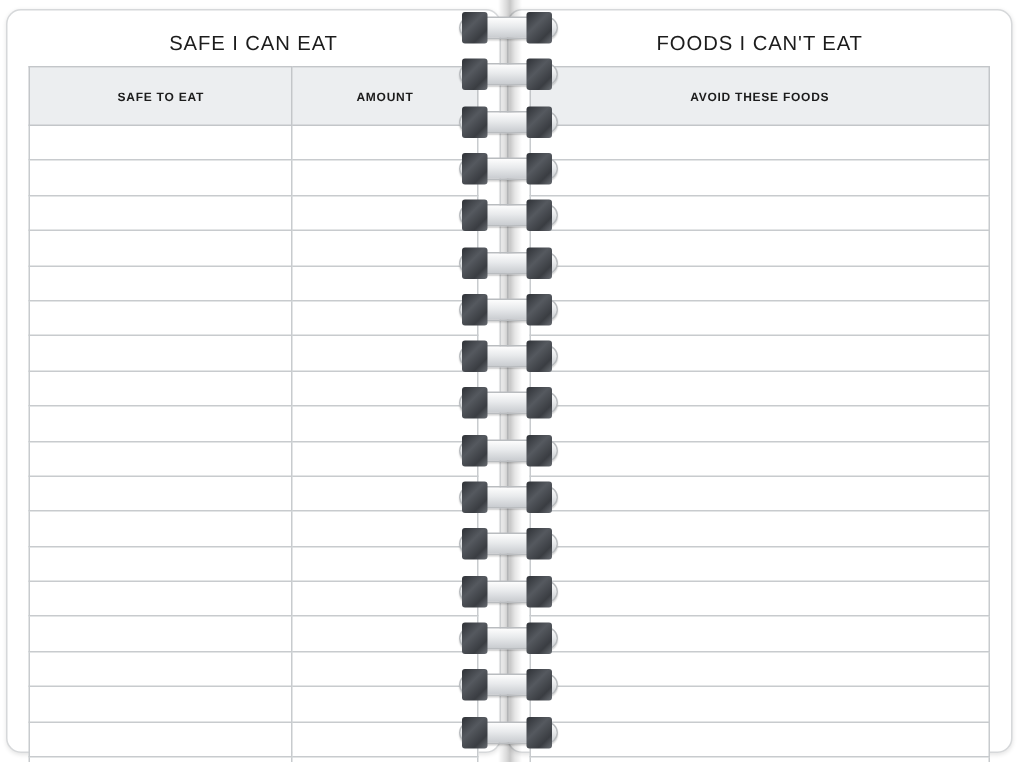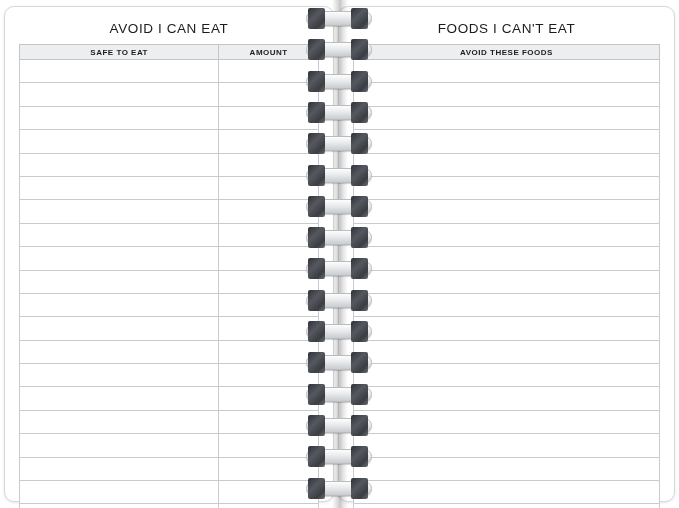--- a/index.html
+++ b/index.html
@@ -64,21 +64,21 @@
     table-layout: fixed;
   }
   table.sheet th {
     background: #eceef0;
     border: 1px solid #c3c6c9;
     font-size: 8px;
     letter-spacing: 0.5px;
     font-weight: 700;
     color: #1c1c1c;
     height: 14px;
-    padding: 0;
+    padding: 12px;
     text-align: center;
     text-transform: uppercase;
   }
   table.sheet td {
     border: 1px solid #c8cbce;
     height: 22.4px;
     padding: 0;
     background: #ffffff;
   }
   .col-amount { width: 33%; }
@@ -140,21 +140,21 @@
     pointer-events: none;
   }
 </style>
 </head>
 <body>
 
 <div class="notebook">
 
   <div class="page page-left">
     <div class="page-inner">
-      <div class="page-title">AVOID I CAN EAT</div>
+      <div class="page-title">SAFE I CAN EAT</div>
       <table class="sheet">
         <thead>
           <tr>
             <th>SAFE TO EAT</th>
             <th class="col-amount">AMOUNT</th>
           </tr>
         </thead>
         <tbody>
           <tr>
               <td></td>

